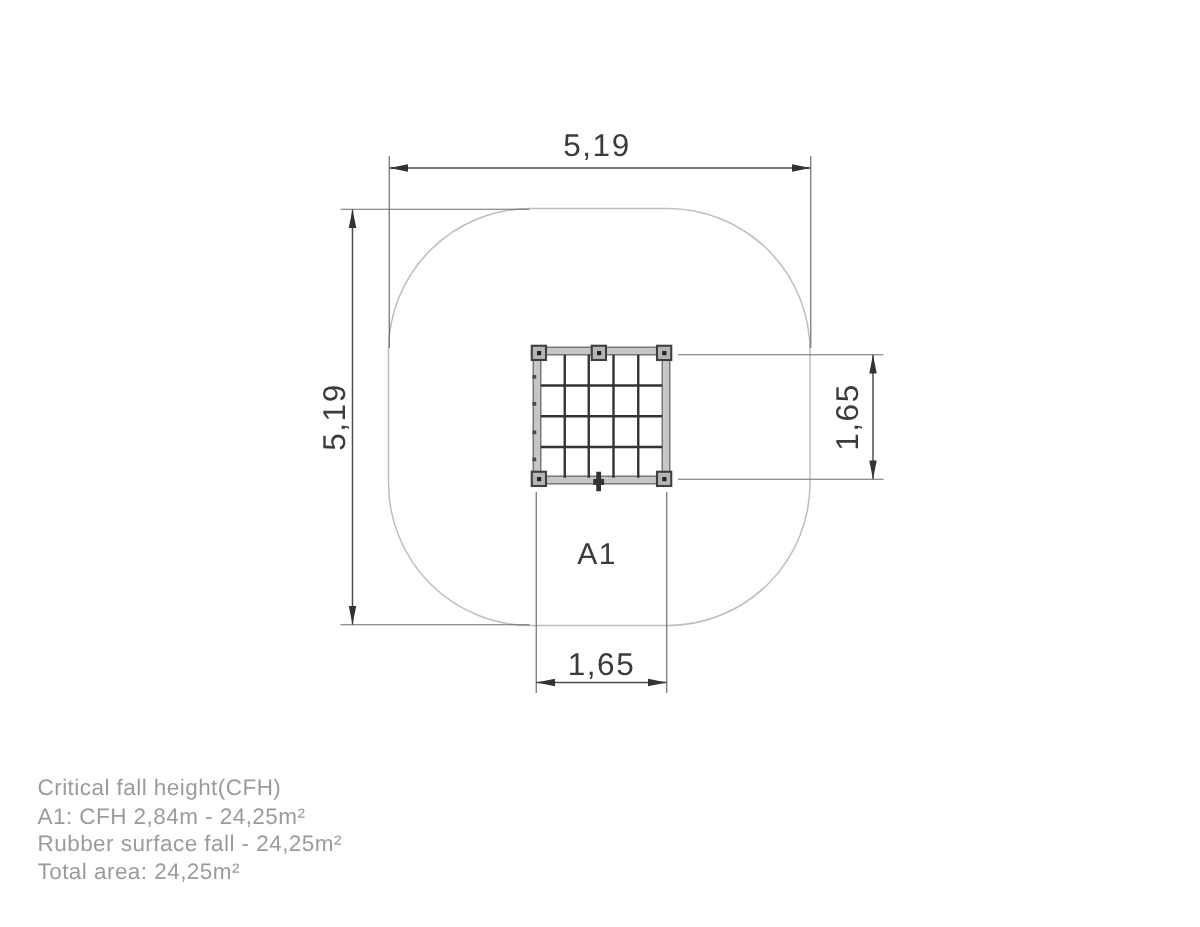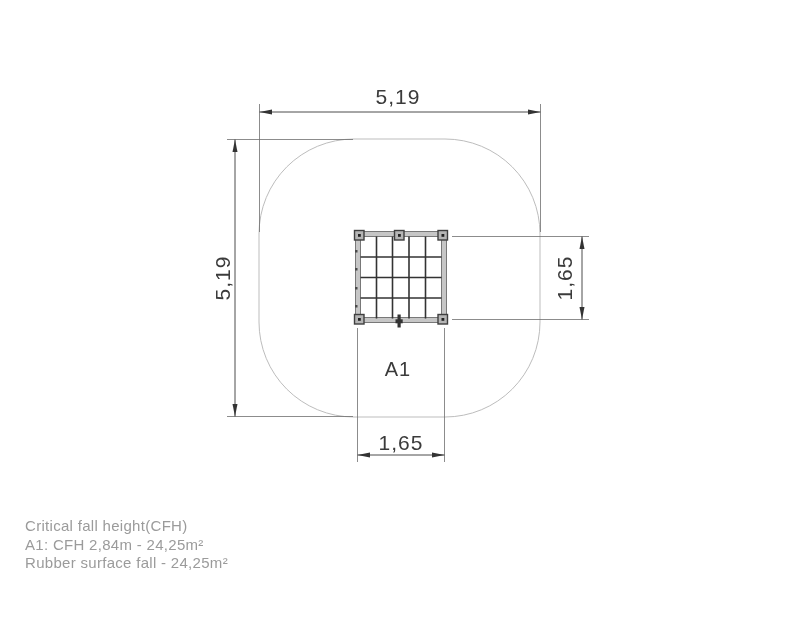--- a/index.html
+++ b/index.html
@@ -141,15 +141,16 @@
       </g>
     </g>
 
     <text class="area-text" x="398" y="376" text-anchor="middle">A1</text>
   </svg>
 
   <div class="notes">
     <div>Critical fall height(CFH)</div>
     <div>A1: CFH 2,84m - 24,25m²</div>
     <div>Rubber surface fall - 24,25m²</div>
+    <div>Total area: 24,25m²</div>
   </div>
 
 </div>
 
 </body></html>

